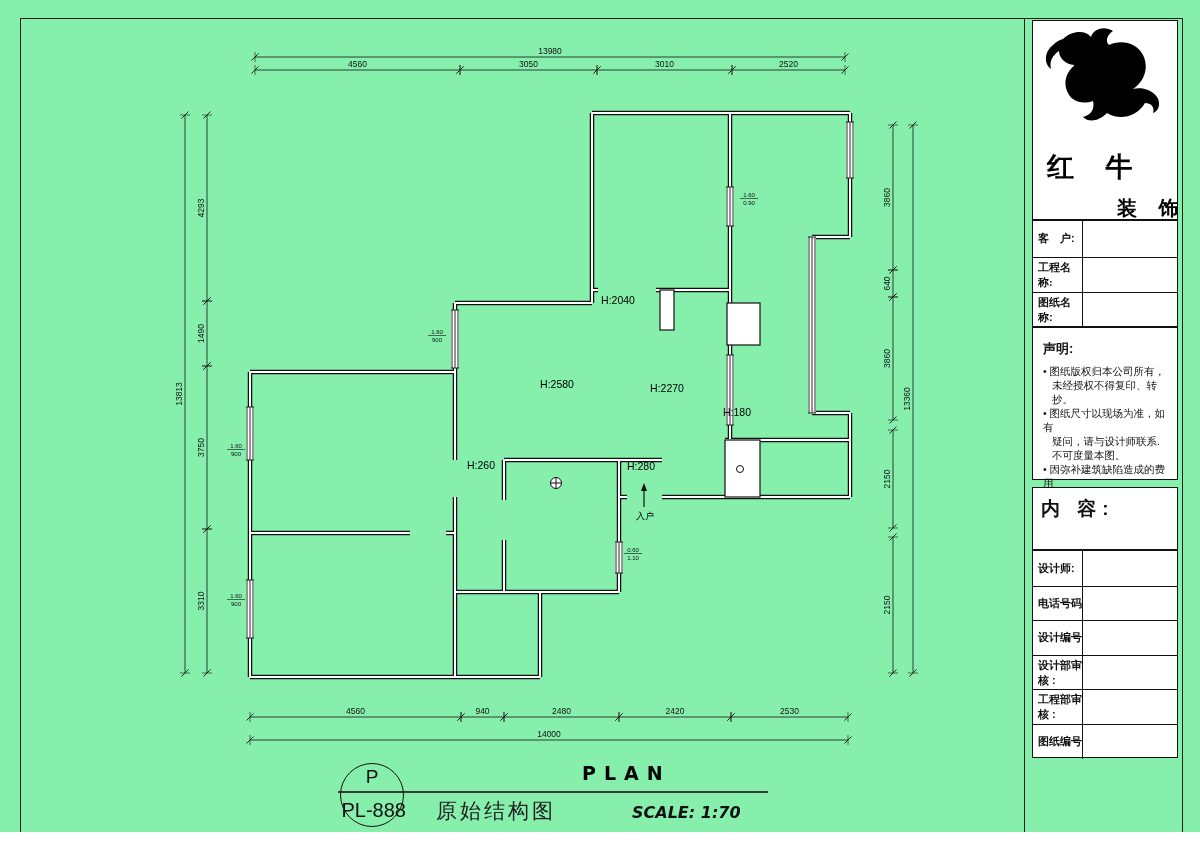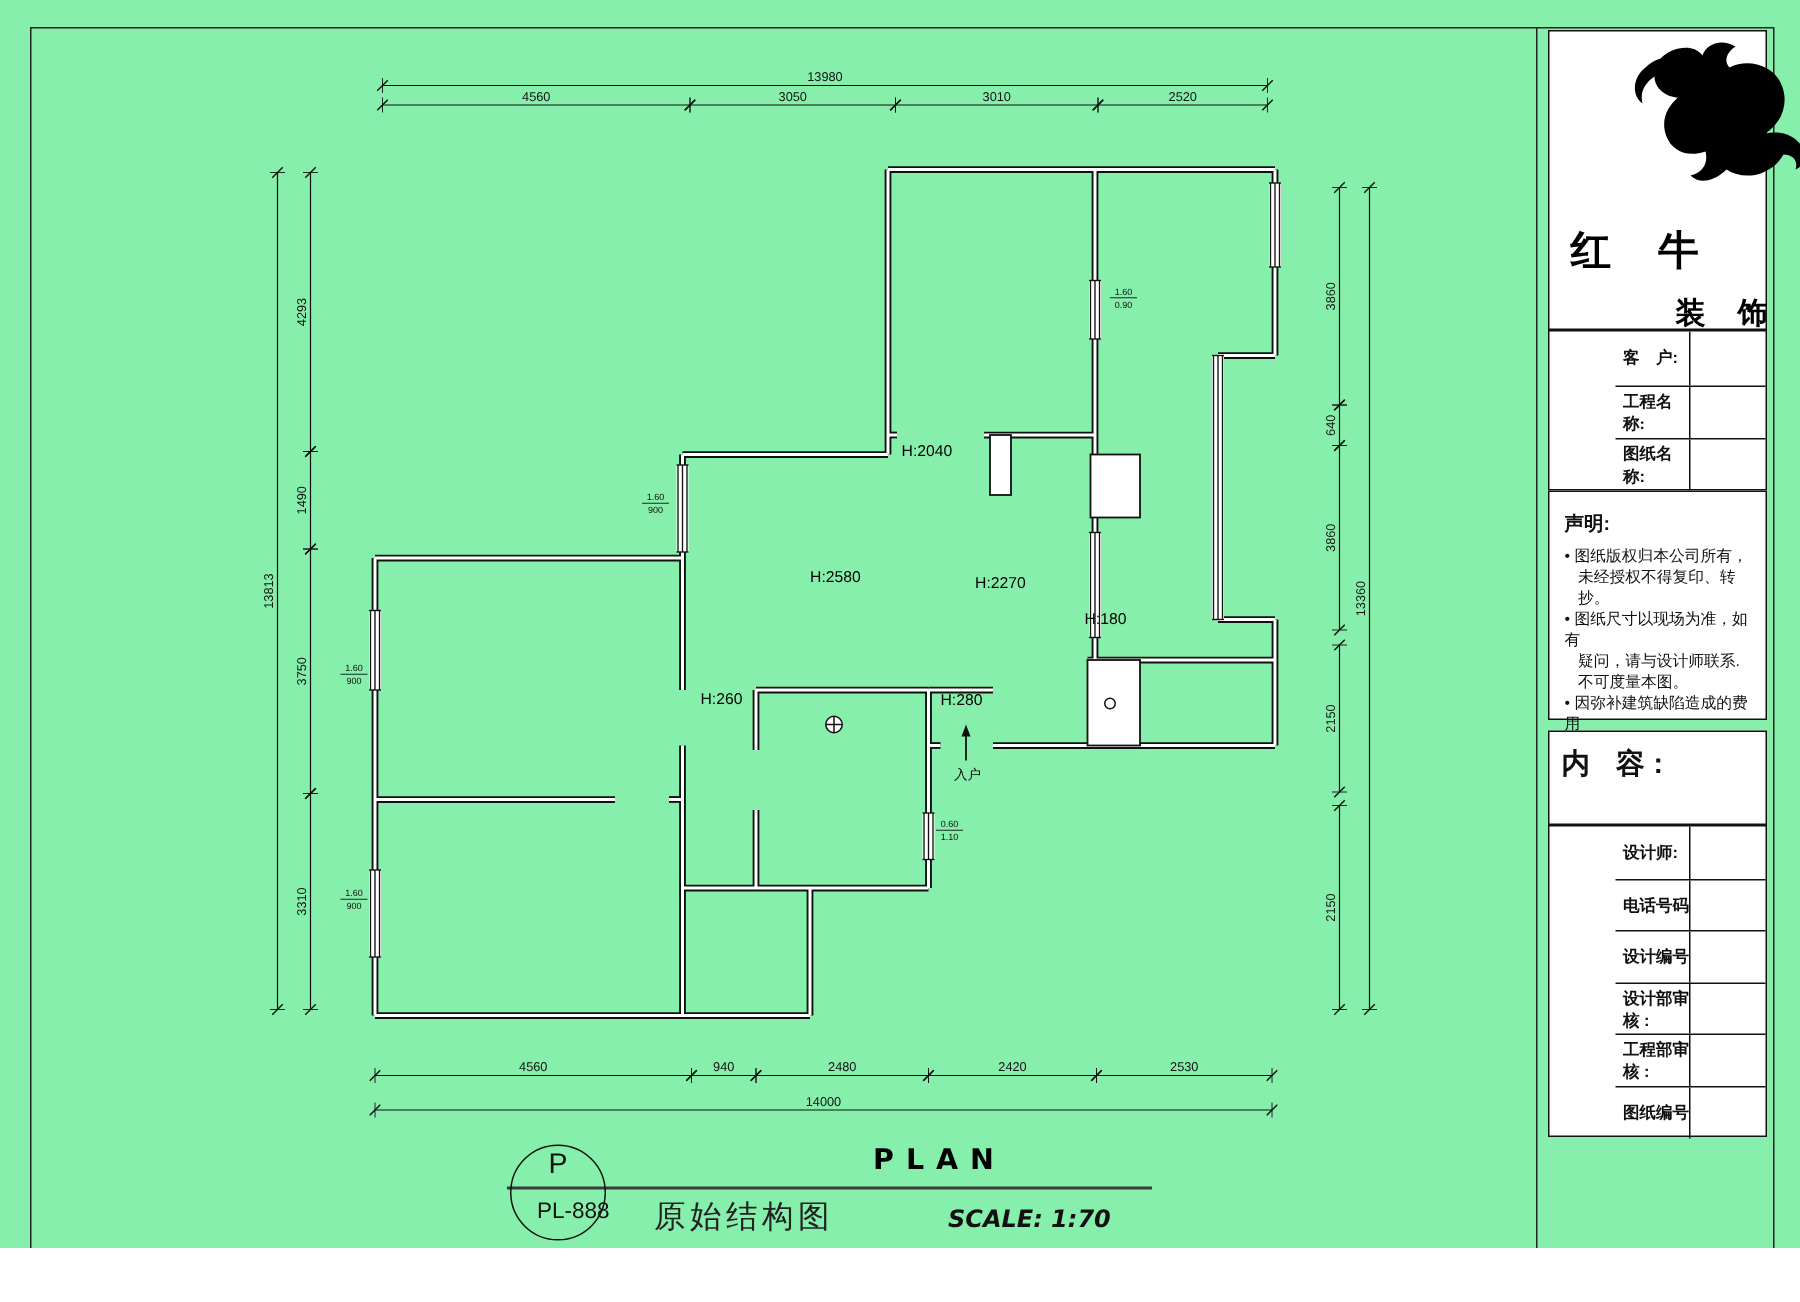--- a/index.html
+++ b/index.html
@@ -1,41 +1,41 @@
 <!DOCTYPE html>
 <html><head>
 <meta charset="utf-8">
 <style>
   html,body{margin:0;padding:0;background:#fff;}
   .sheet{position:relative;width:1200px;height:832px;background:#86efac;overflow:hidden;
          font-family:"Liberation Sans","DejaVu Sans",sans-serif;color:#111;}
   .abs{position:absolute;}
   .frame{border:1px solid #222;}
-  .box{position:absolute;border:1px solid #111;background:#fff;box-sizing:border-box;padding-left:44px;}
+  .box{position:absolute;border:1px solid #111;background:#fff;box-sizing:border-box;}
   .row{position:absolute;border-top:1px solid #111;box-sizing:border-box;display:flex;}
   .cell-l{width:50px;border-right:1px solid #111;display:flex;align-items:center;
           padding-left:5px;font-size:11px;font-weight:bold;box-sizing:border-box;}
   .cell-v{flex:1;}
   .logo-cn1{position:absolute;left:14px;top:128px;width:100px;font-size:27px;font-weight:bold;
             letter-spacing:12px;color:#000;}
   .logo-cn2{position:absolute;left:84px;top:162px;width:70px;font-size:20px;font-weight:bold;
             letter-spacing:8px;color:#000;margin-top:12px;}
   .stmt-title{position:absolute;left:10px;top:12px;font-size:13px;font-weight:bold;}
   .stmt-lines{position:absolute;left:8px;top:36px;right:4px;font-size:10.5px;line-height:14px;}
   .stmt-lines .b{padding-left:2px;}
   .stmt-lines .b::before{content:"• ";}
   .stmt-lines .c{padding-left:11px;}
   .content-label{position:absolute;left:8px;top:8px;font-size:19px;font-weight:bold;letter-spacing:6px;}
   .sign-l1{position:absolute;left:6px;top:12px;font-size:11px;font-weight:bold;}
   .sign-l2{position:absolute;left:6px;top:48px;font-size:11px;font-weight:bold;}
   .sign-underline{position:absolute;left:58px;top:64px;width:84px;height:1px;background:#111;}
   .pcircle{position:absolute;left:340px;top:763px;width:64px;height:64px;border:1.6px solid #111;
            border-radius:50%;box-sizing:border-box;}
   .ptext{position:absolute;left:340px;top:766px;width:64px;text-align:center;font-size:19px;}
-  .pcode{position:absolute;left:358px;top:799px;width:68px;text-align:left;font-size:15px;}
+  .pcode{position:absolute;left:338px;top:799px;width:68px;text-align:right;font-size:20px;}
   .tline{position:absolute;left:338px;top:791px;width:430px;height:2px;background:#3a3a3a;}
   .dtitle{position:absolute;left:436px;top:797px;font-size:21px;letter-spacing:3px;color:#222;}
   .planword{position:absolute;left:582px;top:762px;font-size:19px;font-weight:bold;letter-spacing:8px;
             font-family:"DejaVu Sans","Liberation Sans",sans-serif;color:#000;}
   .scale{position:absolute;left:632px;top:803px;font-size:16px;font-style:italic;font-weight:bold;
          font-family:"DejaVu Sans","Liberation Sans",sans-serif;color:#111;}
   svg text{font-family:"Liberation Sans","DejaVu Sans",sans-serif;}
 </style>
 </head>
 <body>

